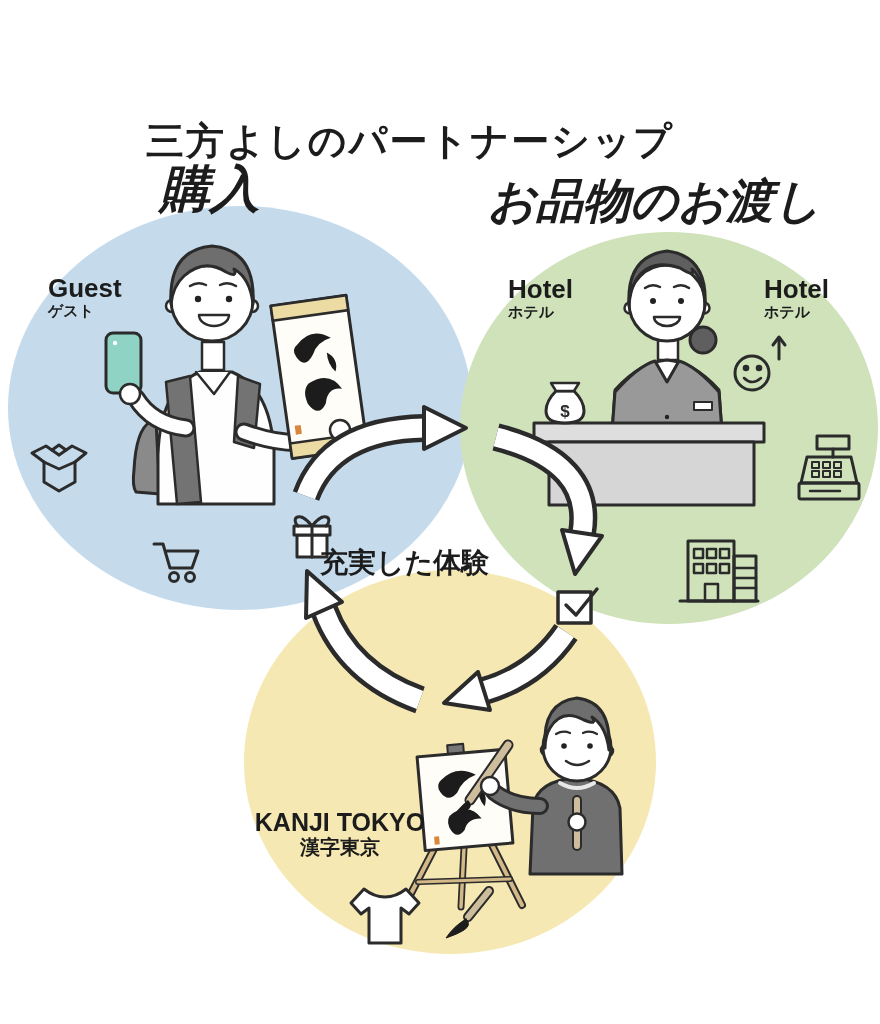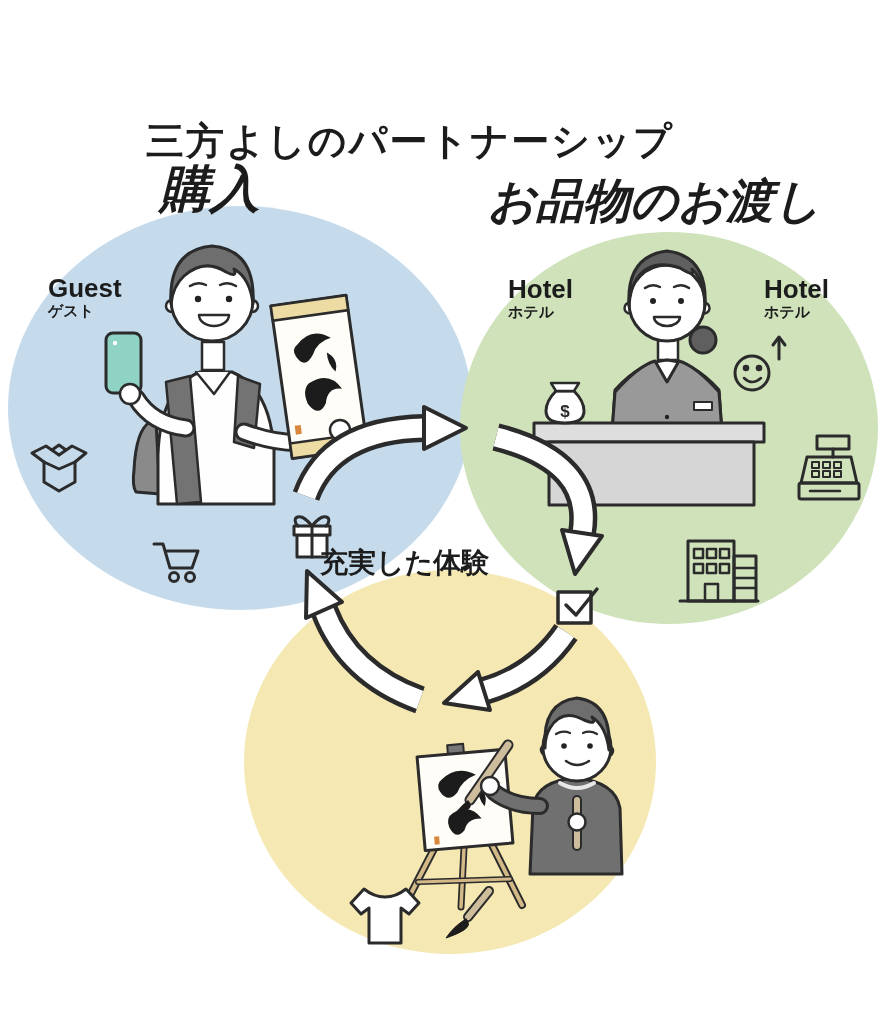--- a/index.html
+++ b/index.html
@@ -47,20 +47,24 @@
     <div class="jp">ゲスト</div>
   </div>
   <div id="label-hotel-left" class="abs pair-label">
     <div class="en">Hotel</div>
     <div class="jp">ホテル</div>
   </div>
   <div id="label-hotel-right" class="abs pair-label">
     <div class="en">Hotel</div>
     <div class="jp">ホテル</div>
   </div>
+  <div id="label-maker" class="abs pair-label">
+    <div class="en">KANJI TOKYO</div>
+    <div class="jp">漢字東京</div>
+  </div>
 
   <div id="center-text" class="abs">
     <div>充実した体験</div>
   </div>
 
   <svg id="diagram" width="880" height="1024" viewBox="0 0 880 1024">
 
     <ellipse cx="240" cy="408" rx="232" ry="202" style="fill:var(--guest-circle)"></ellipse>
     <ellipse cx="669" cy="428" rx="209" ry="196" style="fill:var(--hotel-circle)"></ellipse>
     <ellipse cx="450" cy="762" rx="206" ry="192" style="fill:var(--maker-circle)"></ellipse>

